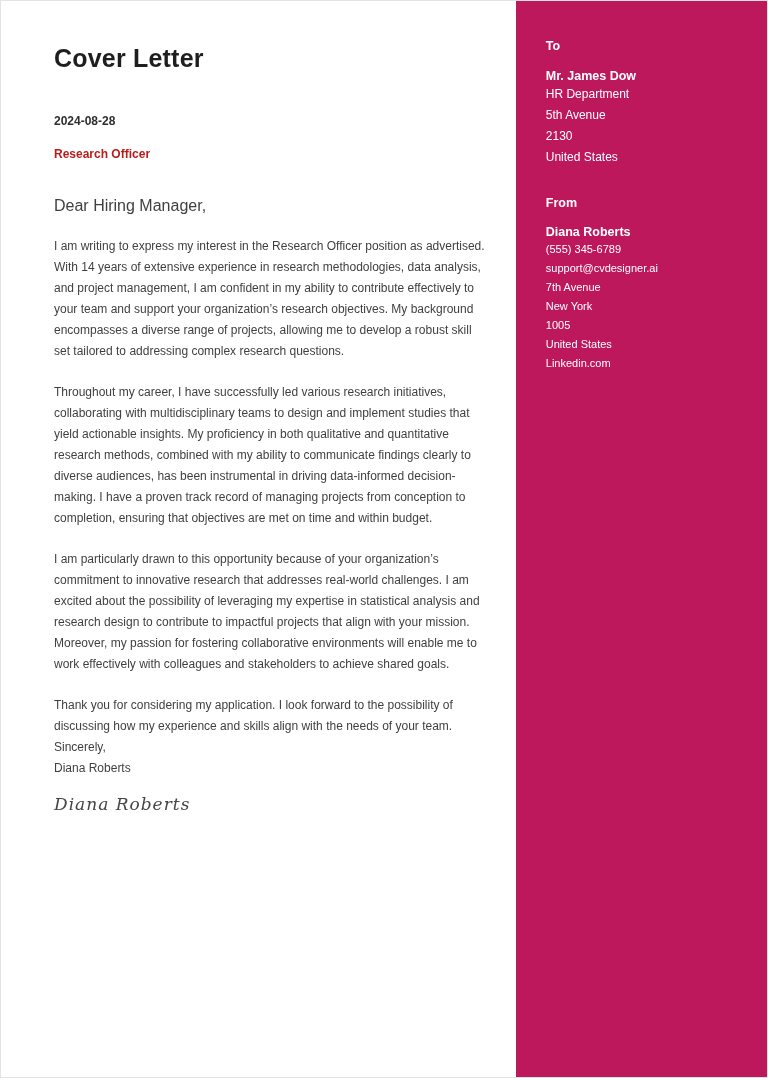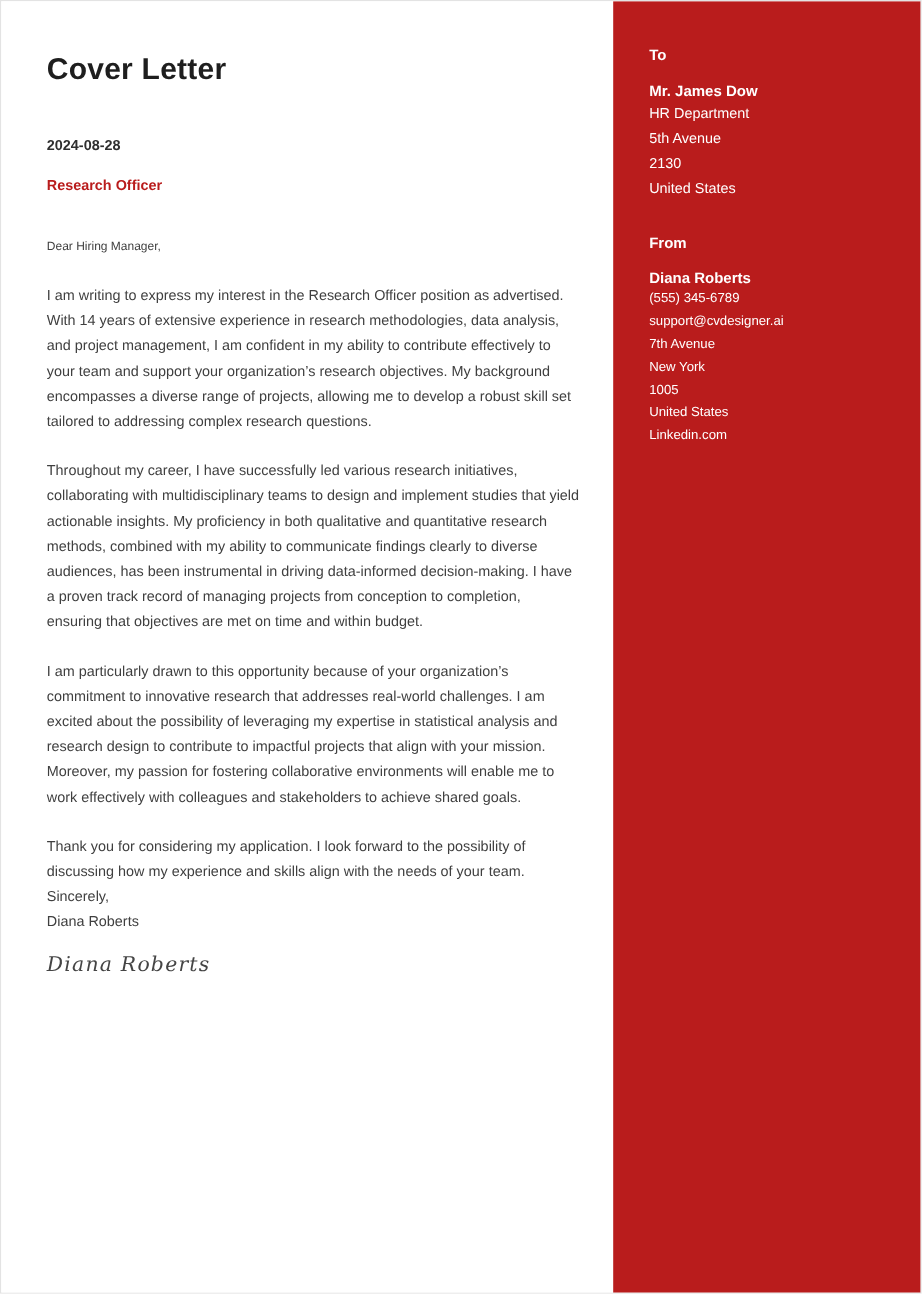--- a/index.html
+++ b/index.html
@@ -4,21 +4,21 @@
 <style>
   * { margin: 0; padding: 0; box-sizing: border-box; }
   html, body { width: 768px; height: 1078px; }
   body {
     font-family: "Liberation Sans", sans-serif;
     background: #ffffff;
     position: relative;
     overflow: hidden;
     border: 1px solid #e3e3e3;
   }
-  .page { width: 768px; height: 1078px; display: flex; }
+  .page { width: 768px; height: 1078px; display: flex; padding-left: 15px; }
 
   
   .main {
     width: 510px;
     height: 100%;
     padding: 42px 28px 0 38px;
     background: #ffffff;
   }
   .doc-title {
     font-size: 25px;
@@ -36,21 +36,21 @@
   }
   .position {
     margin-top: 17px;
     font-size: 12px;
     font-weight: 700;
     color: #b91c1c;
     line-height: 16px;
   }
   .salutation {
     margin-top: 33px;
-    font-size: 10px;
+    font-size: 16px;
     color: #3f3f3f;
     line-height: 21px;
   }
   .para {
     margin-top: 20px;
     font-size: 12px;
     color: #3f3f3f;
     line-height: 21px;
     max-width: 446px;
   }
@@ -62,21 +62,21 @@
     font-style: italic;
     font-size: 17px;
     color: #454545;
     letter-spacing: 1px;
   }
 
   
   .sidebar {
     width: 258px;
     height: 100%;
-    background: #b91c1c;
+    background: #be185d;
     color: #ffffff;
     padding: 37px 20px 0 30px;
   }
   .sb-heading {
     font-size: 12.5px;
     font-weight: 700;
     color: #ffffff;
     line-height: 16px;
   }
   .sb-name {

